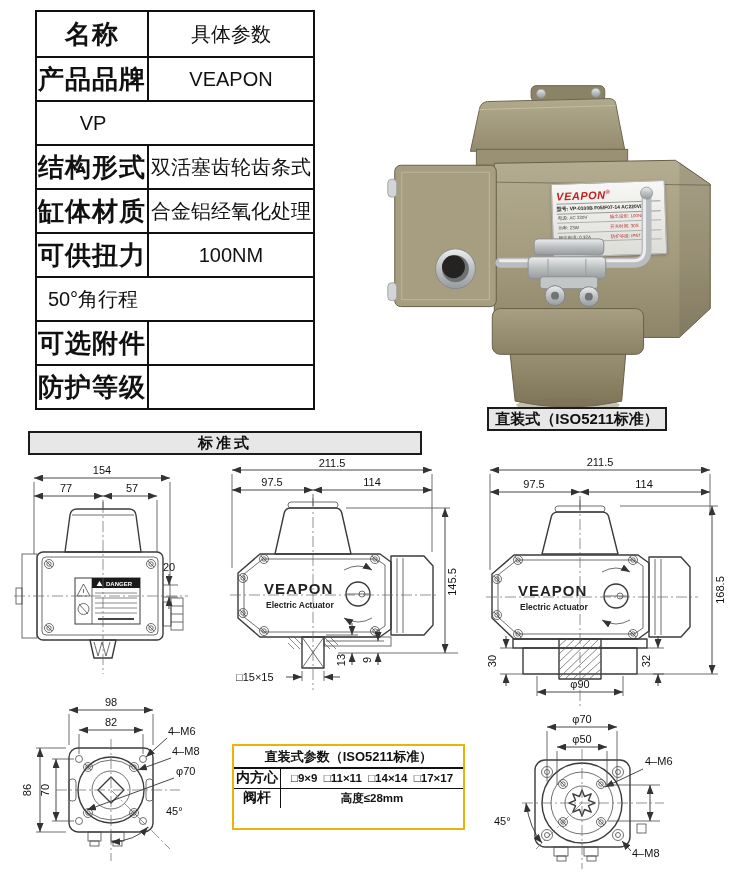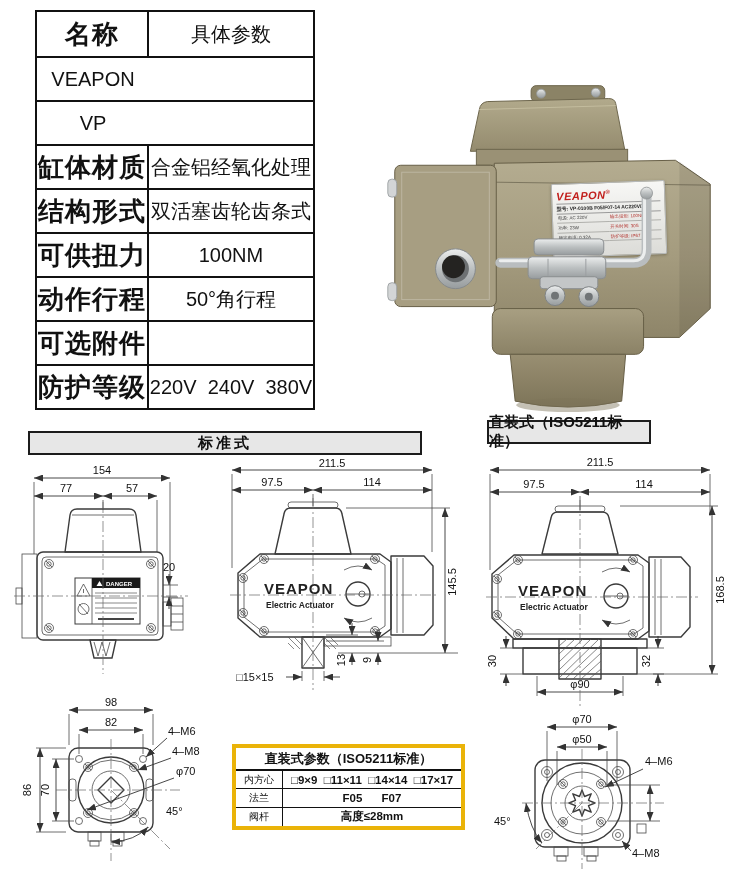--- a/index.html
+++ b/index.html
@@ -24,40 +24,40 @@
   .np-brand sup{font-size:6px;font-style:normal;}
   .np-model{font-size:5px;font-weight:bold;color:#222;border-top:.5px solid #999;border-bottom:.5px solid #999;
       padding:1.5px 0;margin-top:1px;white-space:nowrap;}
   .np-grid{display:grid;grid-template-columns:1fr 1fr;}
   .np-cell{font-size:4.5px;color:#444;border-bottom:.5px solid #b0b0ac;padding:1.8px 1px;white-space:nowrap;overflow:hidden;}
   .np-cell.red{color:#b3342f;}
   
   .sec-bar{position:absolute;height:24px;background:#e7e7e7;border:2px solid #1c1c1c;box-sizing:border-box;
       display:flex;align-items:center;justify-content:center;font-size:15px;font-weight:bold;}
   #bar-standard{left:28px;top:431px;width:394px;letter-spacing:3px;}
-  #bar-direct{left:487px;top:420px;width:164px;letter-spacing:0;}
+  #bar-direct{left:487px;top:407px;width:180px;letter-spacing:0;}
   
   svg.draw{position:absolute;}
   .out{fill:none;stroke:#3b3b3b;stroke-width:1.4;stroke-linejoin:round;}
   .thin{fill:none;stroke:#4a4a4a;stroke-width:.8;}
   .dim{fill:none;stroke:#333;stroke-width:.9;}
   .cl{fill:none;stroke:#666;stroke-width:.7;stroke-dasharray:11 3 2 3;}
   .hatch{fill:none;stroke:#555;stroke-width:.7;}
   text.d{font:11px "Liberation Sans",sans-serif;fill:#111;text-anchor:middle;}
   text.ds{font:11px "Liberation Sans",sans-serif;fill:#111;text-anchor:start;}
   text.brand{font:bold 15px "Liberation Sans",sans-serif;fill:#222;letter-spacing:1px;text-anchor:start;}
   text.sub{font:bold 8.5px "Liberation Sans",sans-serif;fill:#222;text-anchor:start;}
   text.danger{font:bold 6px "Liberation Sans",sans-serif;fill:#fff;text-anchor:middle;}
   
-  .iso-table{position:absolute;left:232px;top:744px;width:233px;height:86px;border:4px solid #eab308;
+  .iso-table{position:absolute;left:232px;top:744px;width:233px;height:86px;border:2px solid #eab308;
       box-sizing:border-box;display:grid;grid-template-rows:23px 1fr 1fr 1fr;background:#fff;}
   .iso-title{display:flex;align-items:center;justify-content:center;font-size:13px;font-weight:bold;border-bottom:2px solid #111;}
   .iso-row{display:grid;grid-template-columns:47px 1fr;border-bottom:1.5px solid #111;}
   .iso-row:last-child{border-bottom:none;}
-  .iso-name{border-right:1.5px solid #111;display:flex;align-items:center;justify-content:center;font-size:10px;font-weight:normal;}
+  .iso-name{border-right:1.5px solid #111;display:flex;align-items:center;justify-content:center;font-size:14px;font-weight:bold;}
   .iso-value{display:flex;align-items:center;justify-content:center;font-size:11.5px;font-weight:bold;white-space:pre;text-align:center;}
 </style>
 </head>
 <body>
 
 <svg width="0" height="0" style="position:absolute">
   <defs>
     <marker id="ae" markerWidth="9" markerHeight="7" refX="9" refY="3.5" orient="auto" markerUnits="userSpaceOnUse">
       <path d="M0,0 L9,3.5 L0,7 Z" fill="#333"></path>
       </marker>
@@ -97,47 +97,46 @@
       </linearGradient>
   </defs>
 </svg>
 
 <div class="spec-table">
   <div class="spec-row">
       <div class="spec-name">名称</div>
       <div class="spec-value">具体参数</div>
     </div>
   <div class="spec-row">
+      <div class="spec-name">产品品牌</div>
       <div class="spec-value">VEAPON</div>
     </div>
   <div class="spec-row">
       <div class="spec-value">VP</div>
+    </div>
+  <div class="spec-row">
+      <div class="spec-name">结构形式</div>
+      <div class="spec-value">双活塞齿轮齿条式</div>
     </div>
   <div class="spec-row">
       <div class="spec-name">缸体材质</div>
       <div class="spec-value">合金铝经氧化处理</div>
     </div>
   <div class="spec-row">
-      <div class="spec-name">结构形式</div>
-      <div class="spec-value">双活塞齿轮齿条式</div>
-    </div>
-  <div class="spec-row">
       <div class="spec-name">可供扭力</div>
       <div class="spec-value">100NM</div>
     </div>
   <div class="spec-row">
-      <div class="spec-name">动作行程</div>
       <div class="spec-value">50°角行程</div>
     </div>
   <div class="spec-row">
       <div class="spec-name">可选附件</div>
     </div>
   <div class="spec-row">
       <div class="spec-name">防护等级</div>
-      <div class="spec-value">220V  240V  380V</div>
     </div>
 </div>
 
 <div class="photo">
   <svg width="392" height="416" viewBox="0 0 392 418">
     <rect x="173" y="74" width="74" height="16" rx="5" fill="#8b8366" stroke="#6d664d"></rect>
     <circle cx="183" cy="82" r="4.5" fill="url(#gSteel)" stroke="#93979a" stroke-width=".8"></circle>
     <circle cx="238" cy="81" r="4.5" fill="url(#gSteel)" stroke="#93979a" stroke-width=".8"></circle>
     <path d="M112,140 L121,98 Q122,91 129,90 L251,87 Q257,87 258,92 L267,138 Z" fill="url(#gCap)" stroke="#6d664d"></path>
     <path d="M121,98 L258,94" stroke="#c6be a2" fill="none"></path>
@@ -477,24 +476,20 @@
   <line class="cl" x1="38" y1="97" x2="162" y2="97"></line>
 </svg>
 
 <div class="iso-table">
   <div class="iso-title">直装式参数（ISO5211标准）</div>
   <div class="iso-row">
     <div class="iso-name">内方心</div>
     <div class="iso-value">□9×9  □11×11  □14×14  □17×17</div>
   </div>
   <div class="iso-row">
-    <div class="iso-name">法兰</div>
-    <div class="iso-value">F05      F07</div>
-  </div>
-  <div class="iso-row">
     <div class="iso-name">阀杆</div>
     <div class="iso-value">高度≤28mm</div>
   </div>
 </div>
 
 <svg class="draw" style="left:488px;top:697px" width="262" height="187" viewBox="0 0 262 187">
   <g>
     <rect class="out" x="47" y="63" width="95" height="87" rx="10"></rect>
     <use href="#hole2" x="59" y="75"></use>
       <use href="#hole2" x="130" y="75"></use>

